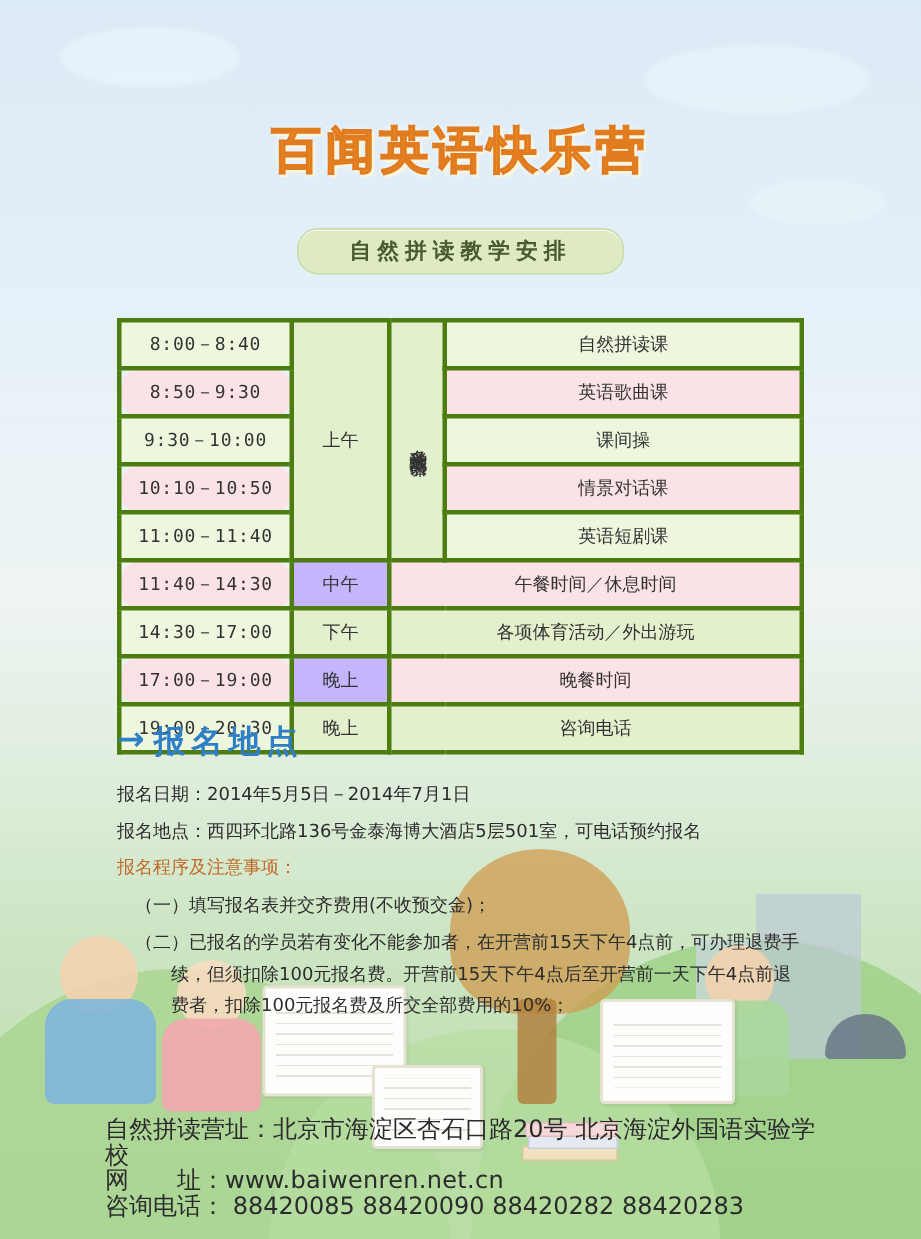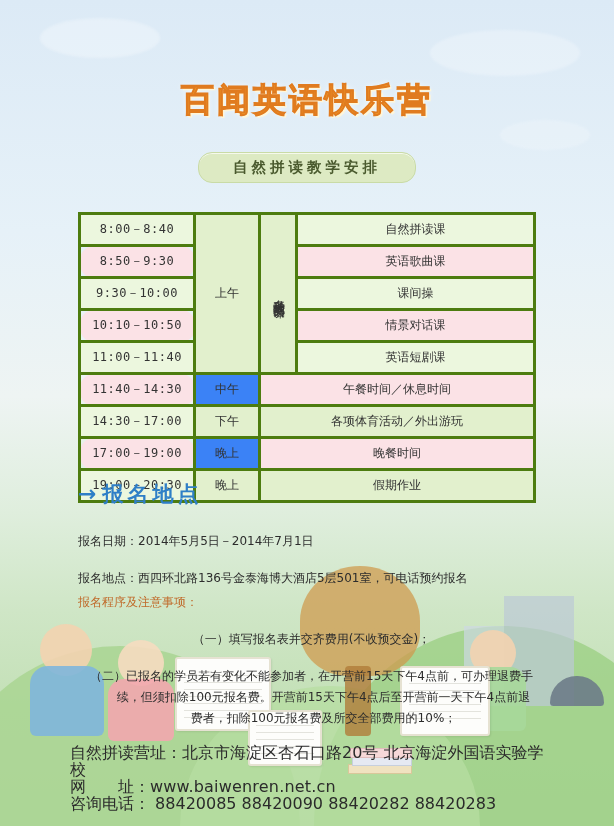--- a/index.html
+++ b/index.html
@@ -38,36 +38,36 @@
   .table-wrap{position:absolute;top:212px;left:78px;width:458px;}
   table.sched{border-collapse:collapse;width:100%;table-layout:fixed;}
   table.sched td{
     border:3px solid #4d7c0f;
     text-align:center;vertical-align:middle;
     font-size:12px;color:#333;height:29px;padding:0;
   }
   td.time{width:112px;background:#ecf7de;font-family:"DejaVu Sans Mono","Liberation Mono",monospace;font-size:11.5px;letter-spacing:.5px;}
   td.time.pinkrow{background:#fbe2e6;border-radius:14px;}
   td.part{width:62px;background:#e2f0cd;font-size:12.5px;}
-  td.part.pinkrow{background:#3b82f6;}
+  td.part.pinkrow{background:#c4b5fd;}
   td.vert{width:34px;background:#e2f0cd;}
   td.vert .v{writing-mode:vertical-rl;text-orientation:upright;letter-spacing:1px;font-size:12px;line-height:1.15;display:inline-block;}
   td.course{background:#ecf7de;font-size:12.5px;}
   td.course.pinkrow{background:#fbe2e6;}
   td.course.greenrow{background:#e2f0cd;}
 
   
   .reg-head{position:absolute;top:480px;left:78px;display:flex;align-items:center;gap:6px;}
   .arrow{color:#2f7fc7;font-size:22px;line-height:1;font-weight:bold;}
   .reg-title{color:#2f7fc7;font-size:21px;font-weight:bold;letter-spacing:4px;}
 
   .reg-body{position:absolute;top:515px;left:78px;width:455px;color:#2c2c2c;font-size:12px;line-height:21px;}
-  .reg-body .line{margin:16px 0 3px 0;}
+  .reg-body .line{margin:4px 0 3px 0;}
   .reg-body .note-head{color:#c06a2a;margin-top:3px;}
-  .reg-body .item{padding-left:12px;text-indent:0;text-align:center;}
+  .reg-body .item{padding-left:12px;text-indent:0;}
   .reg-body .item .hang{display:block;padding-left:24px;text-indent:-24px;}
 
   
   .footer{position:absolute;top:744px;left:70px;width:480px;font-size:16px;color:#2b2b2b;line-height:17px;}
   .footer .url{letter-spacing:.2px;}
 
   
   .fig{position:absolute;}
   .board{position:absolute;background:#fdfdfb;border:2px solid #e6e2d2;border-radius:3px;box-shadow:1px 1px 2px rgba(0,0,0,.08);}
   .lines{position:absolute;left:8%;right:8%;top:14%;height:72%;
@@ -158,21 +158,21 @@
           <td class="course greenrow" colspan="2">各项体育活动／外出游玩</td>
         </tr>
         <tr>
           <td class="time pinkrow">17:00－19:00</td>
           <td class="part pinkrow">晚上</td>
           <td class="course pinkrow" colspan="2">晚餐时间</td>
         </tr>
         <tr>
           <td class="time">19:00－20:30</td>
           <td class="part">晚上</td>
-          <td class="course greenrow" colspan="2">假期作业</td>
+          <td class="course greenrow" colspan="2">咨询电话</td>
         </tr>
       </tbody>
     </table>
   </div>
 
   <div class="reg-head">
     <span class="arrow">→</span>
     <span class="reg-title">报名地点</span>
   </div>
 

